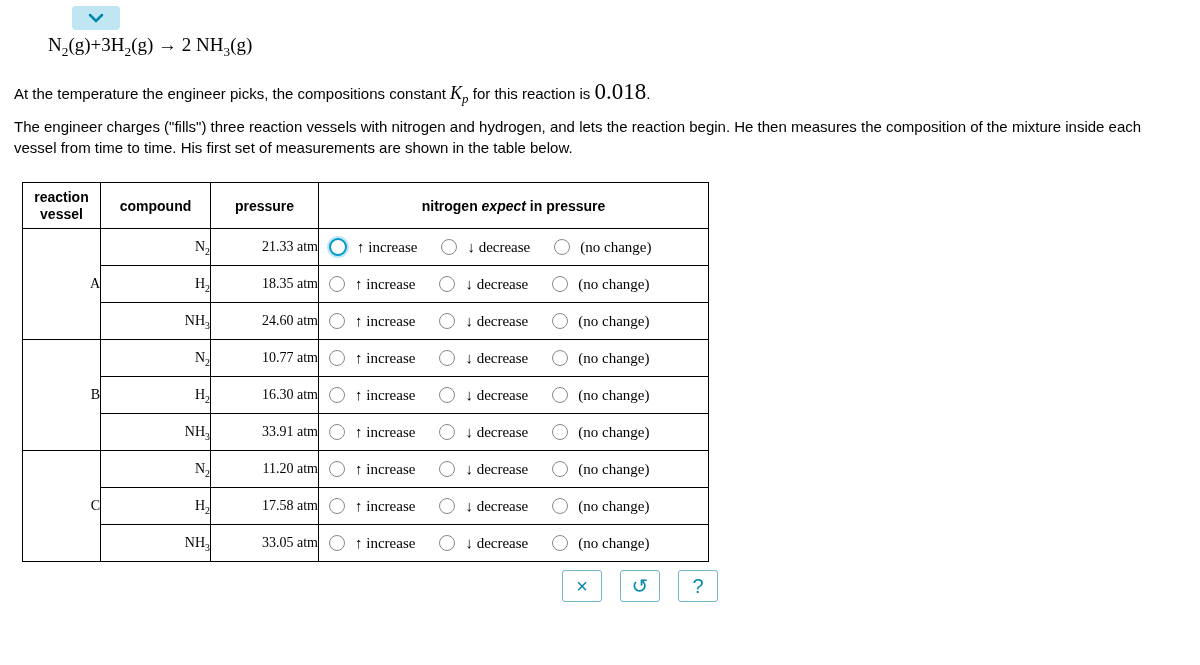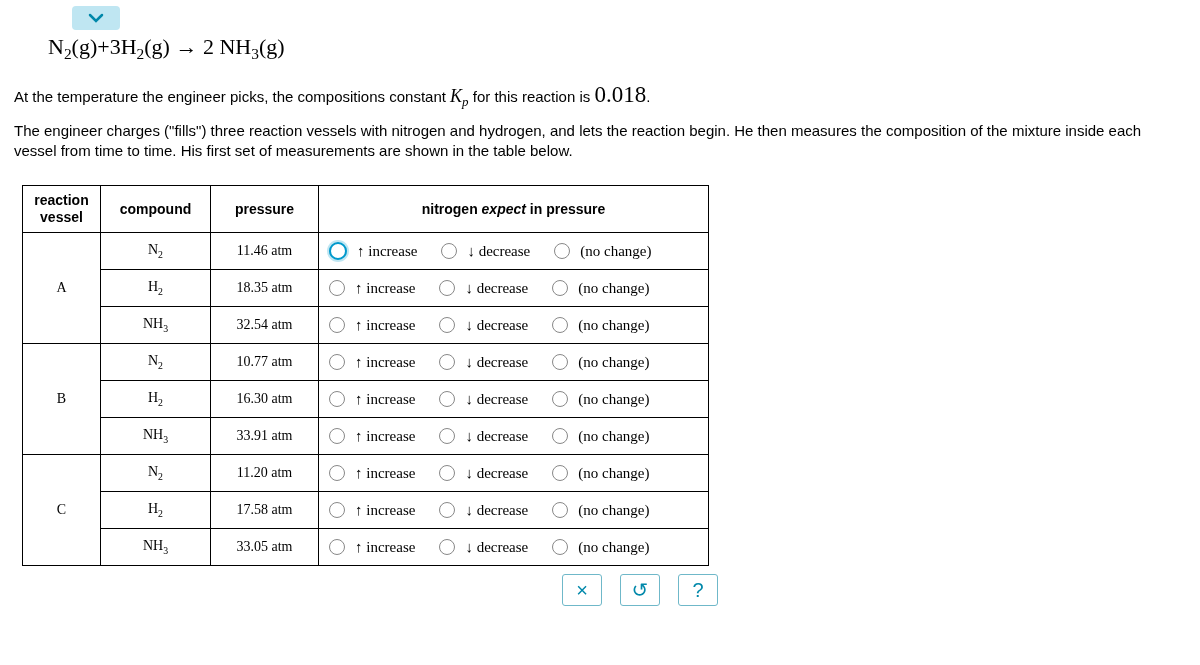--- a/index.html
+++ b/index.html
@@ -18,21 +18,21 @@
     background: #bfe6f2;
     border-radius: 4px;
     display: flex;
     align-items: center;
     justify-content: center;
   }
   .content {
     padding: 0 14px;
   }
   .intro p { margin: 6px 0 10px 0; line-height: 1.35; }
-  .eq { font-family: 'Times New Roman', serif; font-size: 22px; margin: 2px 0 16px 34px; }
+  .eq { font-family: 'Times New Roman', serif; font-size: 19px; margin: 2px 0 16px 34px; }
   .sub { font-size: 0.7em; vertical-align: sub; }
   .ital { font-style: italic; }
   .kp { font-family: 'Times New Roman', serif; font-style: italic; font-size: 18px; }
   .kpsub { font-family: 'Times New Roman', serif; font-style: italic; font-size: 13px; vertical-align: sub; }
   .num { font-family: 'Times New Roman', serif; font-size: 23px; }
 
   table.data {
     border-collapse: collapse;
     margin: 24px 16px 0 8px;
   }
@@ -42,20 +42,21 @@
     vertical-align: middle;
   }
   table.data th {
     font-weight: bold;
     font-size: 14px;
     padding: 6px 10px;
   }
   table.data td {
     font-size: 14px;
     padding: 0;
+    text-align: right;
   }
   .col-vessel { width: 78px; }
   .col-compound { width: 110px; }
   .col-pressure { width: 108px; }
   .col-change { width: 390px; }
 
   .cell-vessel { font-family: 'Times New Roman', serif; font-size: 16px; }
   .cell-compound { font-family: 'Times New Roman', serif; font-size: 17px; height: 36px; }
   .cell-pressure { font-family: 'Times New Roman', serif; font-size: 15px; }
 
@@ -140,21 +141,21 @@
         <th>pressure</th>
         <th>
           <span>nitrogen </span><span class="ital">expect</span><span> in pressure</span>
         </th>
       </tr>
     </thead>
     <tbody id="tbody">
         <tr>
           <td rowspan="3" class="cell-vessel">A</td>
           <td class="cell-compound">N<span class="sub">2</span></td>
-          <td class="cell-pressure">11.46 atm</td>
+          <td class="cell-pressure">21.33 atm</td>
           <td>
             <div class="radio-row">
               <span class="radio selected"></span>
               <span class="radio-label">↑ increase</span>
               <span class="radio"></span>
               <span class="radio-label">↓ decrease</span>
               <span class="radio"></span>
               <span class="radio-label">(no change)</span>
             </div>
           </td>
@@ -168,21 +169,21 @@
               <span class="radio-label">↑ increase</span>
               <span class="radio"></span>
               <span class="radio-label">↓ decrease</span>
               <span class="radio"></span>
               <span class="radio-label">(no change)</span>
             </div>
           </td>
         </tr>
         <tr>
           <td class="cell-compound">NH<span class="sub">3</span></td>
-          <td class="cell-pressure">32.54 atm</td>
+          <td class="cell-pressure">24.60 atm</td>
           <td>
             <div class="radio-row">
               <span class="radio"></span>
               <span class="radio-label">↑ increase</span>
               <span class="radio"></span>
               <span class="radio-label">↓ decrease</span>
               <span class="radio"></span>
               <span class="radio-label">(no change)</span>
             </div>
           </td>

